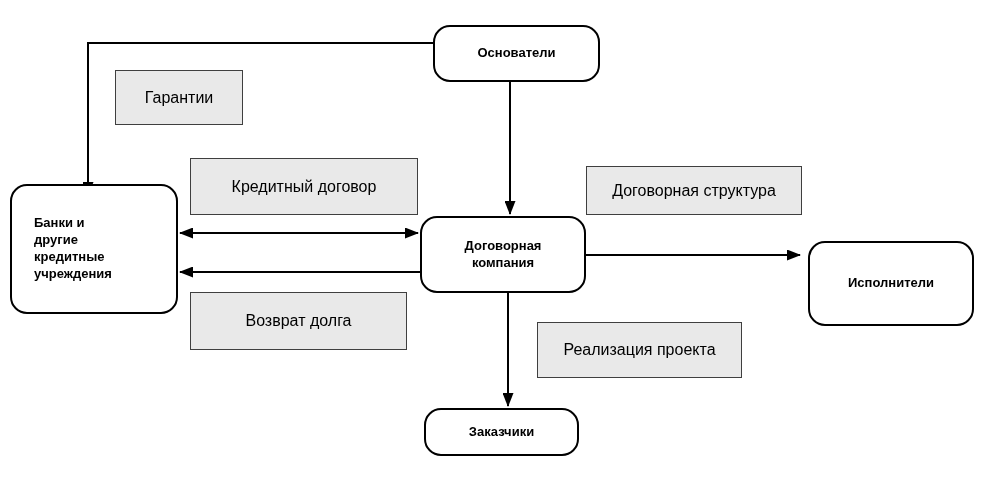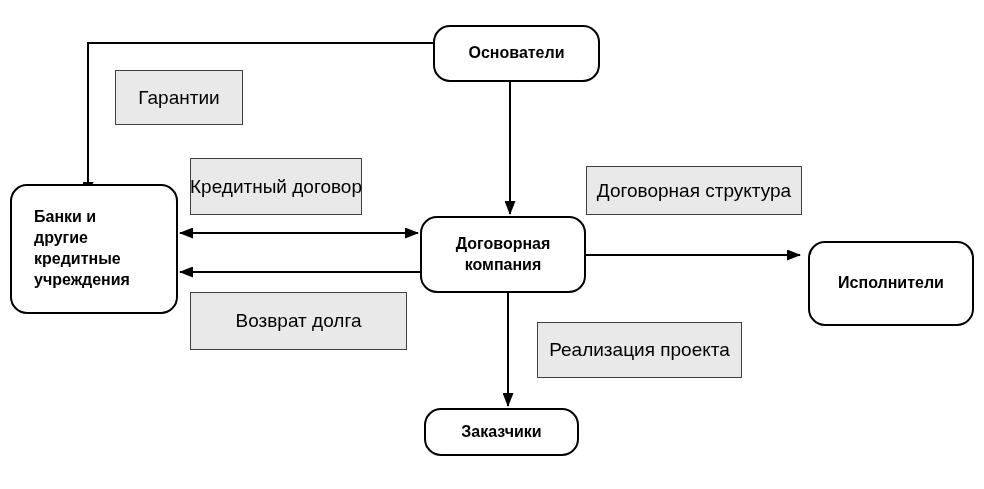--- a/index.html
+++ b/index.html
@@ -26,53 +26,53 @@
   .node {
     position: absolute;
     box-sizing: border-box;
     background: #ffffff;
     border: 2.5px solid #000000;
     border-radius: 17px;
     display: flex;
     align-items: center;
     justify-content: center;
     font-weight: bold;
-    font-size: 16px;
+    font-size: 13px;
     color: #000000;
     text-align: center;
     white-space: pre-line;
     line-height: 1.3;
   }
   .node.left-align {
     justify-content: flex-start;
     text-align: left;
     padding-left: 22px;
   }
   .edge-label {
     position: absolute;
     box-sizing: border-box;
     background: #e9e9e9;
     border: 1.5px solid #3f3f3f;
     display: flex;
     align-items: center;
     justify-content: center;
-    font-size: 19px;
+    font-size: 16px;
     color: #000000;
     text-align: center;
     white-space: nowrap;
   }
   
   #node-founders      { left: 433px; top: 25px;  width: 167px; height: 57px; }
   #node-banks         { left: 10px;  top: 184px; width: 168px; height: 130px; }
   #node-project       { left: 420px; top: 216px; width: 166px; height: 77px; }
   #node-contractors   { left: 808px; top: 217px; width: 166px; height: 85px; margin-top: 24px; }
   #node-customers     { left: 424px; top: 408px; width: 155px; height: 48px; }
   
   #label-guarantees     { left: 115px; top: 70px;  width: 128px; height: 55px; }
-  #label-credit         { left: 190px; top: 158px; width: 172px; height: 57px; }
+  #label-credit         { left: 190px; top: 158px; width: 228px; height: 57px; }
   #label-contract       { left: 586px; top: 166px; width: 216px; height: 49px; }
   #label-debt           { left: 190px; top: 292px; width: 217px; height: 58px; }
   #label-implementation { left: 537px; top: 322px; width: 205px; height: 56px; }
 </style>
 </head>
 <body>
 
 <div class="canvas">
 
   <svg class="edges" viewBox="0 0 984 489" xmlns="http://www.w3.org/2000/svg">

